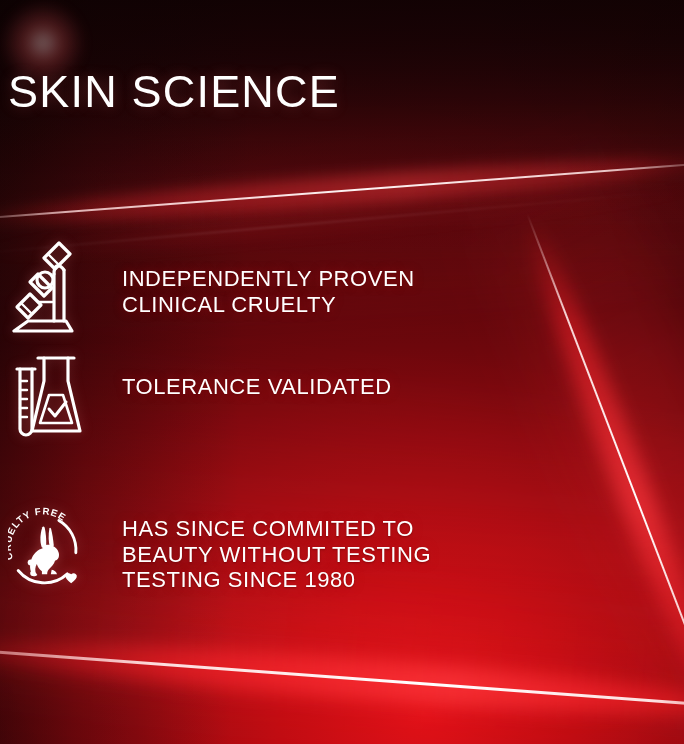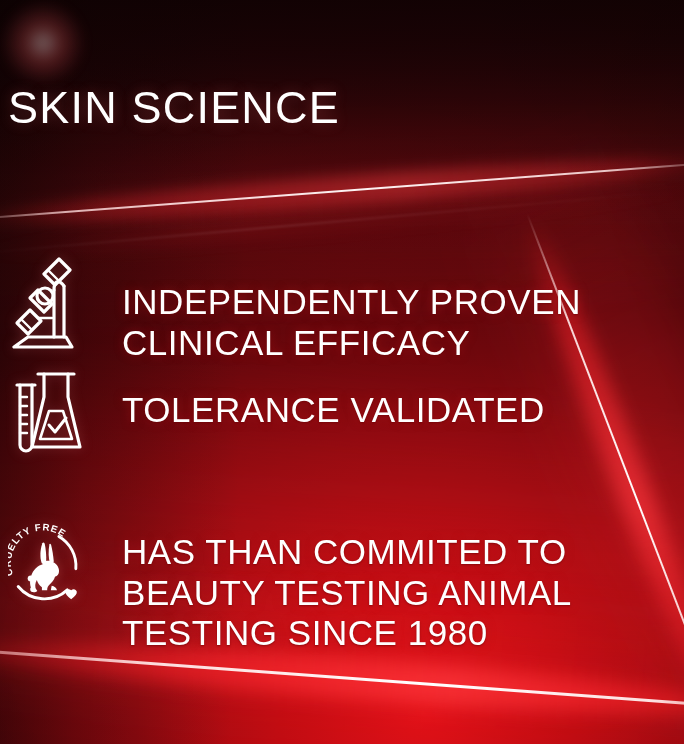--- a/index.html
+++ b/index.html
@@ -172,21 +172,20 @@
     border-radius: 50%;
     background: radial-gradient(circle, rgba(255,225,225,0.50) 0%, rgba(255,90,95,0.30) 30%, rgba(255,40,46,0.00) 70%);
     filter: blur(6px);
   }
 
   
   .content {
     position: absolute;
     inset: 0;
     z-index: 10;
-    margin-top: 16px;
   }
   .page-title {
     position: absolute;
     left: 8px;
     top: 66px;
     font-size: 45px;
     font-weight: 300;
     letter-spacing: 1.2px;
     color: #ffffff;
     white-space: nowrap;
@@ -208,21 +207,21 @@
     justify-content: flex-start;
   }
   .feature-icon svg {
     display: block;
     filter: drop-shadow(0 0 6px rgba(255,140,140,0.30));
   }
   .feature-text {
     flex: 1 1 auto;
     padding-left: 36px;
     color: #ffffff;
-    font-size: 35px;
+    font-size: 22px;
     font-weight: 300;
     line-height: 1.16;
     letter-spacing: 0.55px;
     text-shadow: 0 0 10px rgba(180,20,25,0.55), 0 1px 2px rgba(90,0,4,0.55);
   }
   .feature-text .line { display: block; white-space: nowrap; }
 
   #feature-1 { top: 236px; }
   #feature-1 .feature-text { padding-top: 30px; }
   #feature-2 { top: 351px; }
@@ -285,21 +284,21 @@
           <path d="M30 38 L44 52 L36 60 L22 46 Z"></path>
 
           <path d="M22 58 L33 69 L20 82 L9 71 Z"></path>
           <path d="M13 67 L24 78" stroke-width="2.4"></path>
 
           <path d="M30 66 L44 66" stroke-width="2.6"></path>
         </svg>
       </div>
       <div class="feature-text">
         <span class="line">INDEPENDENTLY PROVEN</span>
-        <span class="line">CLINICAL EFFICACY</span>
+        <span class="line">CLINICAL CRUELTY</span>
       </div>
     </div>
 
     <div class="feature" id="feature-2">
       <div class="feature-icon">
         <svg width="76" height="96" viewBox="0 0 76 96" fill="none" stroke="#ffffff" stroke-width="3.2" stroke-linecap="round" stroke-linejoin="round">
 
           <path d="M9 18 L27 18"></path>
           <path d="M12 18 L12 78 a6 6 0 0 0 12 0 L24 18"></path>
           <path d="M12 30 L19 30" stroke-width="2.4"></path>
@@ -350,20 +349,20 @@
 
             <path d="M26.5 73.5 C30.5 73.3 33.4 74.6 34.6 77.2 C33.3 78.4 31 78.9 28.4 78.5 C26.5 78.1 25.6 75.6 26.5 73.5 Z"></path>
 
             <circle cx="26.8" cy="62.5" r="3.6"></circle>
           </g>
 
           <path d="M74.5 76.5 C72.3 74.1 68.6 74.9 67.9 78 C67.3 80.7 69.6 83.6 74.5 87 C79.4 83.6 81.7 80.7 81.1 78 C80.4 74.9 76.7 74.1 74.5 76.5 Z" fill="#ffffff"></path>
         </svg>
       </div>
       <div class="feature-text">
-        <span class="line">HAS THAN COMMITED TO</span>
-        <span class="line">BEAUTY TESTING ANIMAL</span>
+        <span class="line">HAS SINCE COMMITED TO</span>
+        <span class="line">BEAUTY WITHOUT TESTING</span>
         <span class="line">TESTING SINCE 1980</span>
       </div>
     </div>
 
   </div>
 </div>
 
 </body></html>

